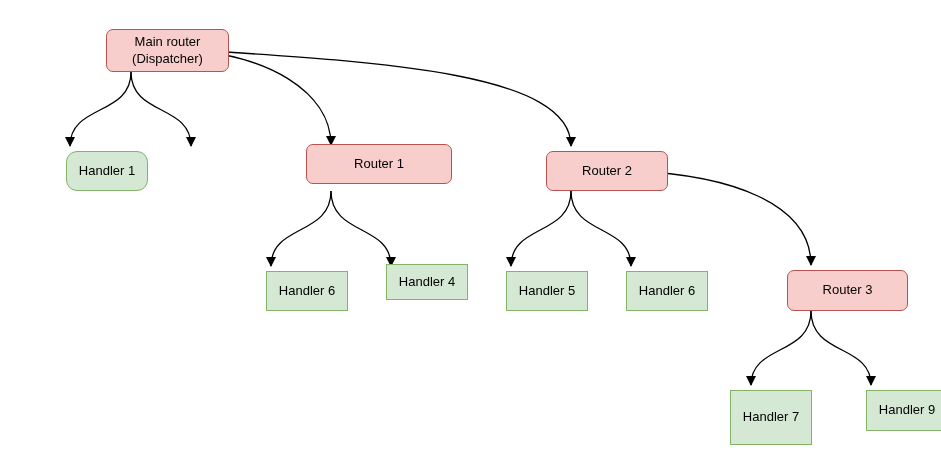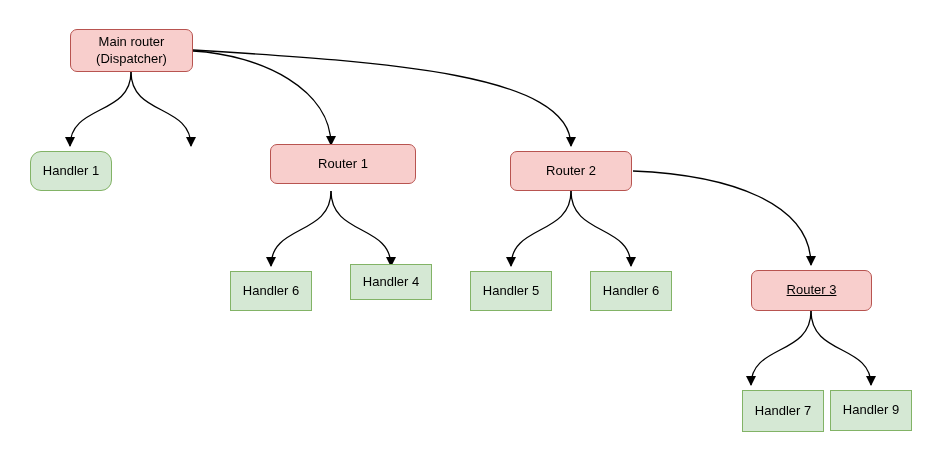--- a/index.html
+++ b/index.html
@@ -19,20 +19,21 @@
     position: absolute;
     box-sizing: border-box;
     display: flex;
     align-items: center;
     justify-content: center;
     text-align: center;
     font-size: 13px;
     line-height: 1.25;
     color: #000000;
     white-space: pre-line;
+    margin-left: 36px;
   }
   .node.router {
     background: #f8cecc;
     border: 1.5px solid #b85450;
     border-radius: 7px;
   }
   .node.handler {
     background: #d5e8d4;
     border: 1.5px solid #82b366;
   }
@@ -74,19 +75,19 @@
   <div class="node router" style="left:510px; top:151px; width:122px; height:40px;">Router 2</div>
 
   <div class="node handler" style="left:230px; top:271px; width:82px;  height:40px;">Handler 6</div>
 
   <div class="node handler" style="left:350px; top:264px; width:82px;  height:36px;">Handler 4</div>
 
   <div class="node handler" style="left:470px; top:271px; width:82px;  height:40px;">Handler 5</div>
 
   <div class="node handler" style="left:590px; top:271px; width:82px;  height:40px;">Handler 6</div>
 
-  <div class="node router" style="left:751px; top:270px; width:121px; height:41px;text-decoration:underline;">Router 3</div>
+  <div class="node router" style="left:751px; top:270px; width:121px; height:41px;">Router 3</div>
 
-  <div class="node handler" style="left:742px; top:390px; width:82px;  height:42px;">Handler 7</div>
+  <div class="node handler" style="left:694px; top:390px; width:82px;  height:55px;">Handler 7</div>
 
   <div class="node handler" style="left:830px; top:390px; width:82px;  height:41px;">Handler 9</div>
 
 </div>
 
 </body></html>

